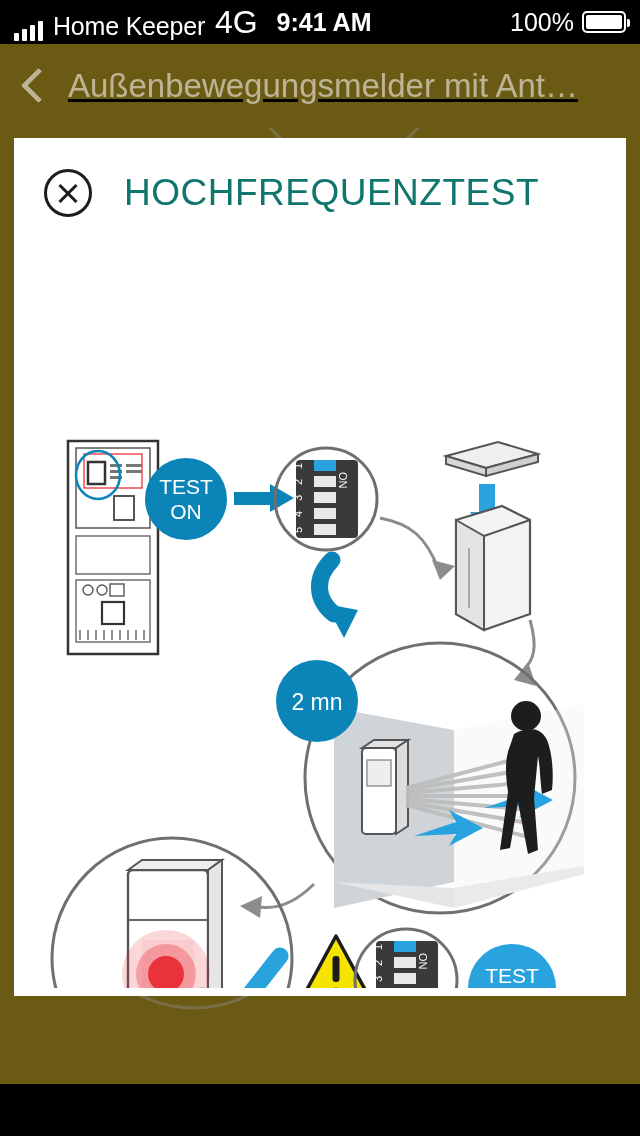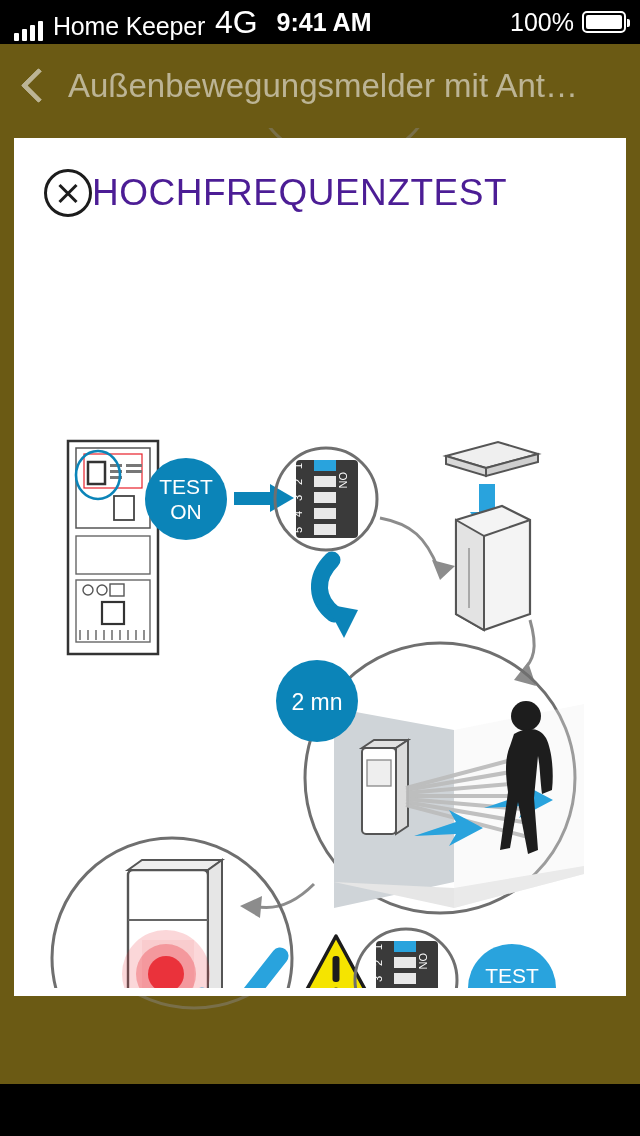--- a/index.html
+++ b/index.html
@@ -107,20 +107,21 @@
   .navbar {
     position: absolute;
     top: 44px; left: 0;
     width: 640px;
     height: 84px;
     background: #6b5a14;
     display: flex;
     align-items: center;
     box-sizing: border-box;
     padding: 0 18px;
+    text-decoration: underline;
   }
   .back-chevron {
     width: 34px;
     height: 44px;
     flex: 0 0 auto;
     position: relative;
     opacity: .55;
   }
   .back-chevron::before {
     content: "";
@@ -187,22 +188,23 @@
   .close-btn::after {
     content: "";
     position: absolute;
     left: 9px; top: 20px;
     width: 24px; height: 3px;
     background: #1c1c1c;
   }
   .close-btn::before { transform: rotate(45deg); }
   .close-btn::after  { transform: rotate(-45deg); }
   .modal-title {
+    margin-left: 32px;
     font-size: 37px;
-    color: #4c1d95;
+    color: #0f766e;
     letter-spacing: .5px;
   }
   .figure-wrap {
     position: relative;
     width: 612px;
     height: 740px;
   }
   .figure-wrap svg { display: block; }
 
   

